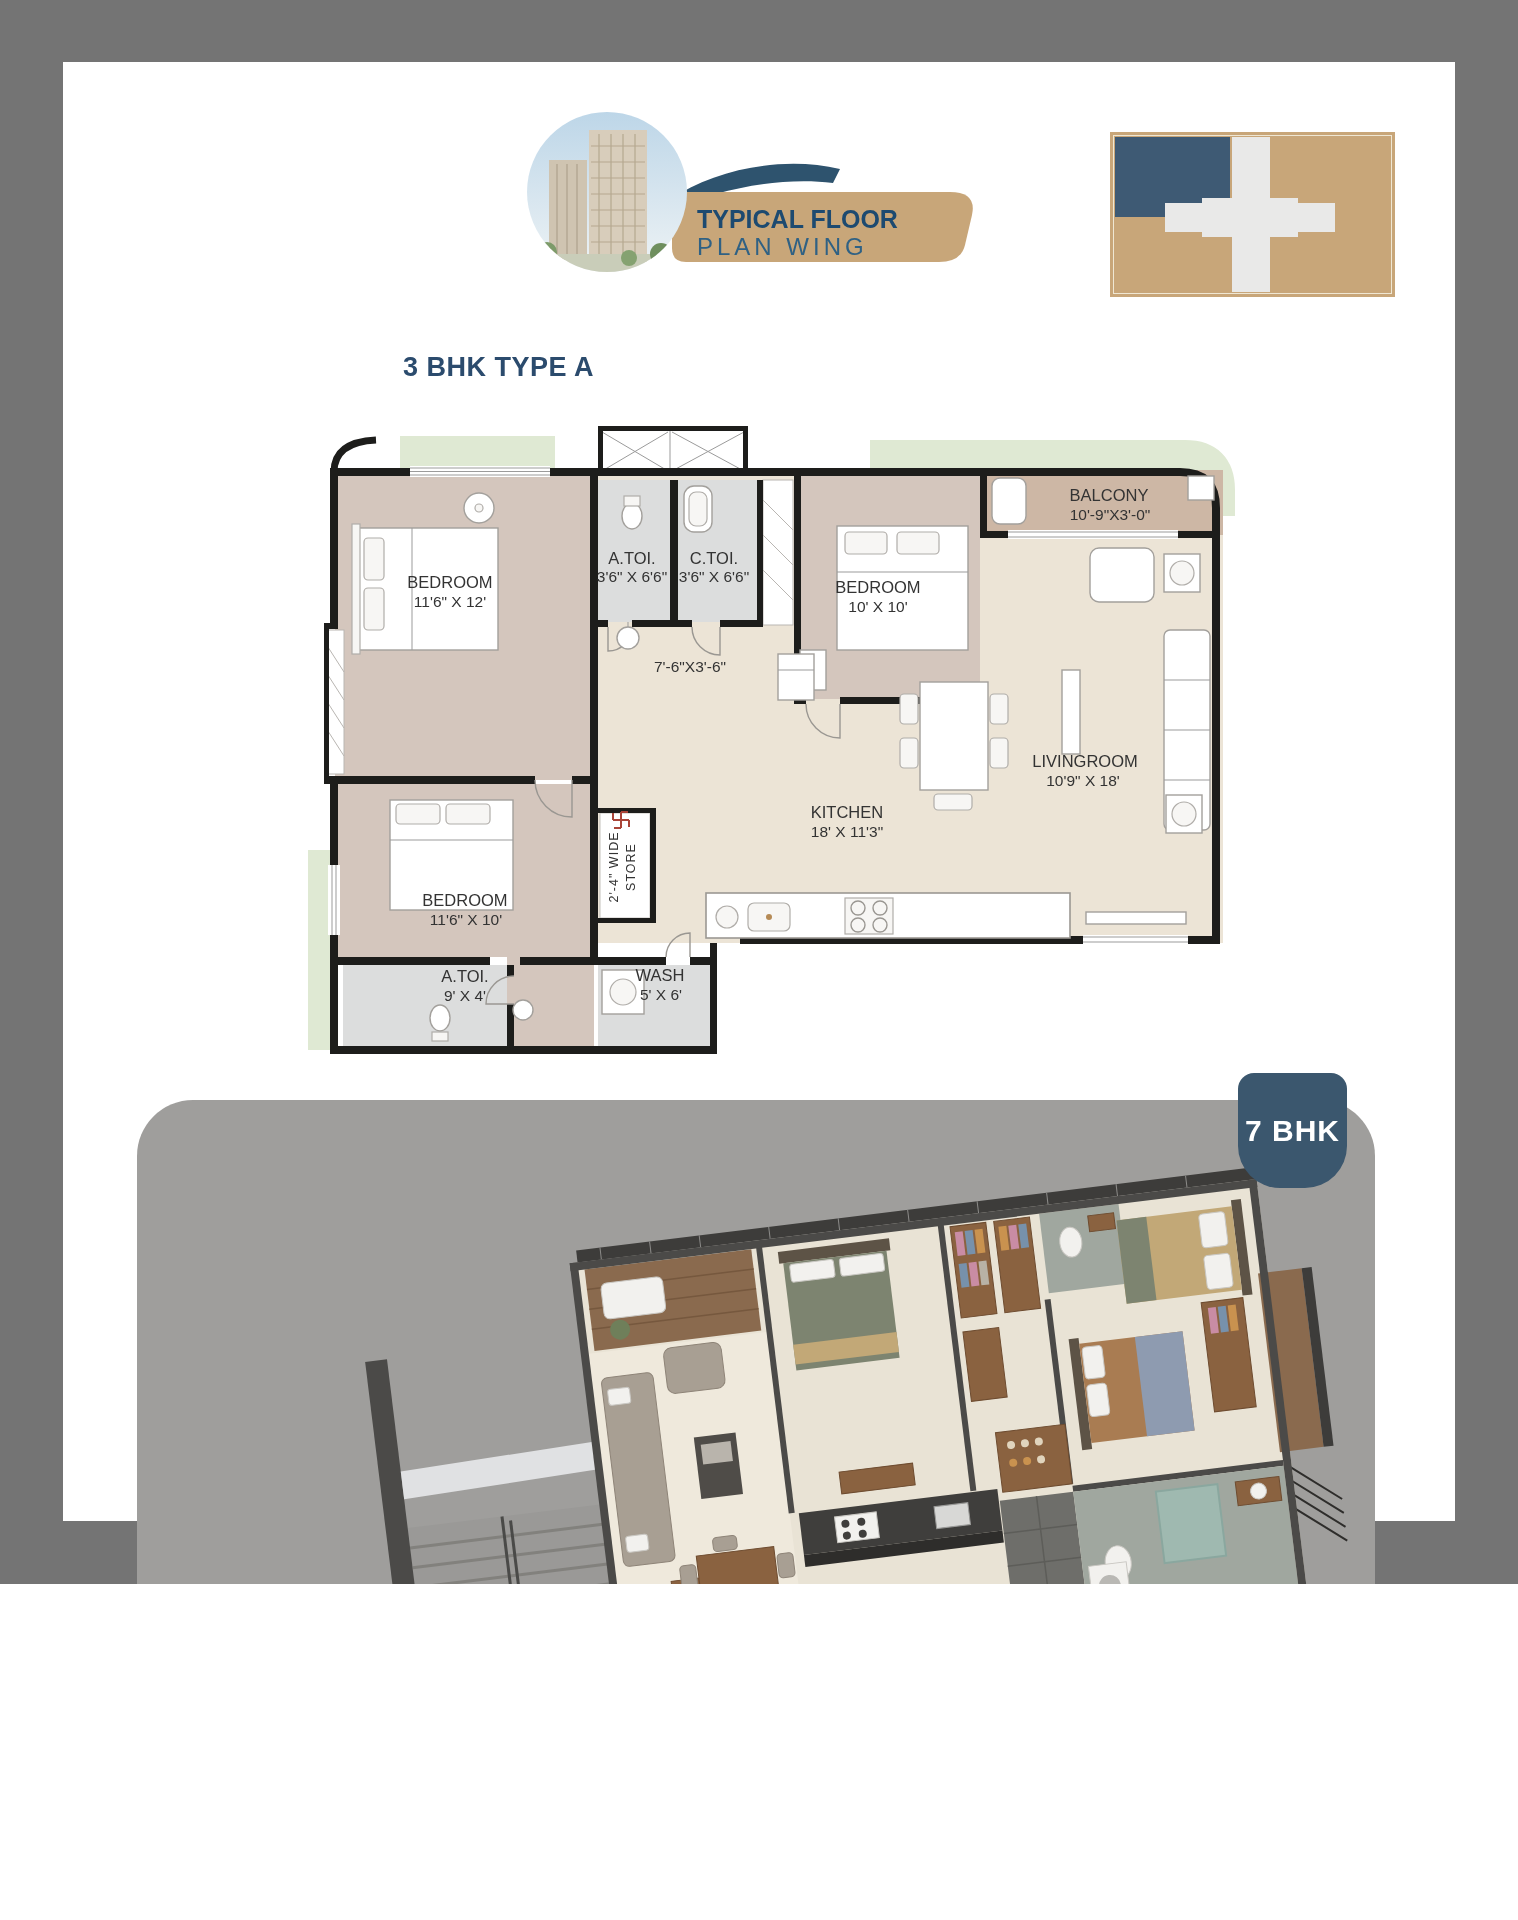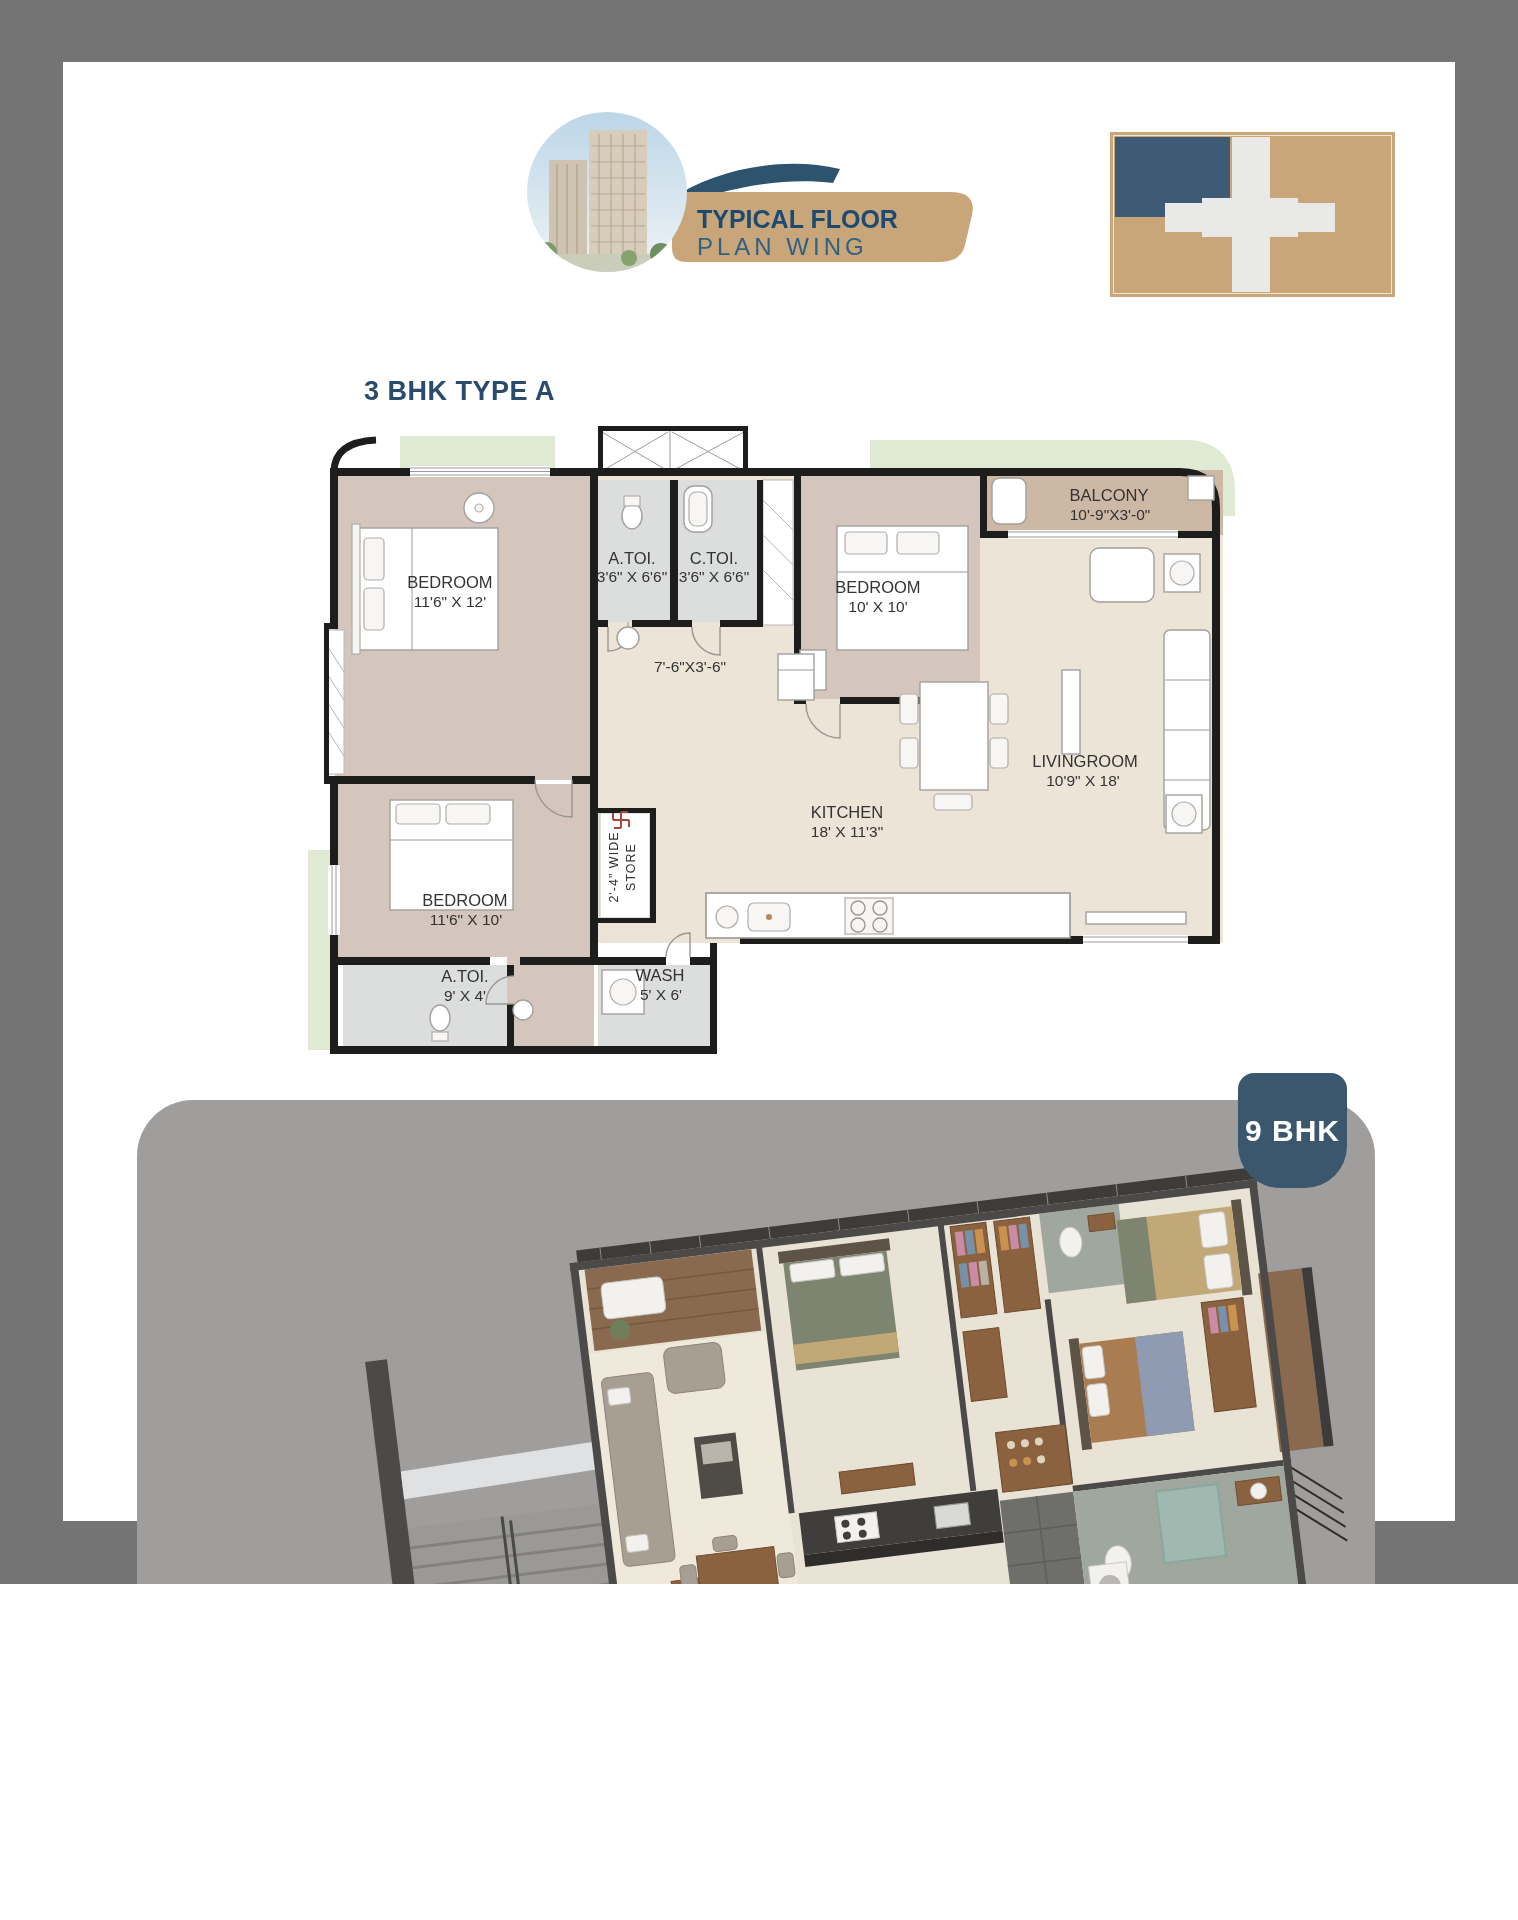--- a/index.html
+++ b/index.html
@@ -11,21 +11,21 @@
   .banner-svg{position:absolute;left:660px;top:150px;z-index:2;}
   .banner-title{font:bold 25px "Liberation Sans",sans-serif;fill:var(--title-navy,#1d4a70);}
   .banner-sub{font:400 24px "Liberation Sans",sans-serif;fill:var(--subtitle-blue,#2f6184);letter-spacing:4px;}
   .logo{position:absolute;left:1110px;top:132px;width:285px;height:165px;background:var(--banner-tan,#c8a679);outline:1px solid #efe7d3;outline-offset:-4px;}
   .logo .blue{position:absolute;left:5px;top:5px;width:115px;height:80px;background:var(--logo-blue,#3e5a74);}
   .logo .cv{position:absolute;left:122px;top:5px;width:38px;height:155px;background:var(--cross-white,#e9e9e8);}
   .logo .ch{position:absolute;left:55px;top:71px;width:170px;height:29px;background:var(--cross-white,#e9e9e8);}
   .logo .cs1{position:absolute;left:92px;top:66px;width:30px;height:39px;background:var(--cross-white,#e9e9e8);}
   .logo .cs2{position:absolute;left:160px;top:66px;width:28px;height:39px;background:var(--cross-white,#e9e9e8);}
 
-  .heading{position:absolute;left:364px;top:352px;font:bold 27px "Liberation Sans",sans-serif;color:var(--accent-navy,#2b4b6d);letter-spacing:.5px;margin-top:24px;}
+  .heading{position:absolute;left:403px;top:352px;font:bold 27px "Liberation Sans",sans-serif;color:var(--accent-navy,#2b4b6d);letter-spacing:.5px;}
 
   
   .plan{position:absolute;left:280px;top:420px;}
   .wall{fill:var(--wall,#1d1d1b);}
   .mauve{fill:var(--floor-mauve,#d4c6bd);}
   .cream{fill:var(--floor-cream,#ece4d6);}
   .gtile{fill:var(--floor-gray,#dcdddd);}
   .btan{fill:var(--balcony-tan,#cdb7a5);}
   .green{fill:var(--planter-green,#dfe9d3);}
   .furn{fill:#ffffff;stroke:#a3a09c;stroke-width:1.4;}
@@ -516,15 +516,15 @@
           <rect class="iso-wall" x="458" y="142" width="692" height="8"></rect>
           <rect class="iso-wall" x="1142" y="142" width="8" height="420"></rect>
           <rect class="iso-wall" x="650" y="556" width="500" height="8"></rect>
           <rect class="iso-wall" x="458" y="556" width="8" height="8"></rect>
         </g>
       </g>
     </svg>
   </div>
 
   <div class="badge">
-    <span>9 BHK</span>
+    <span>7 BHK</span>
   </div>
 </div>
 
 </body></html>

